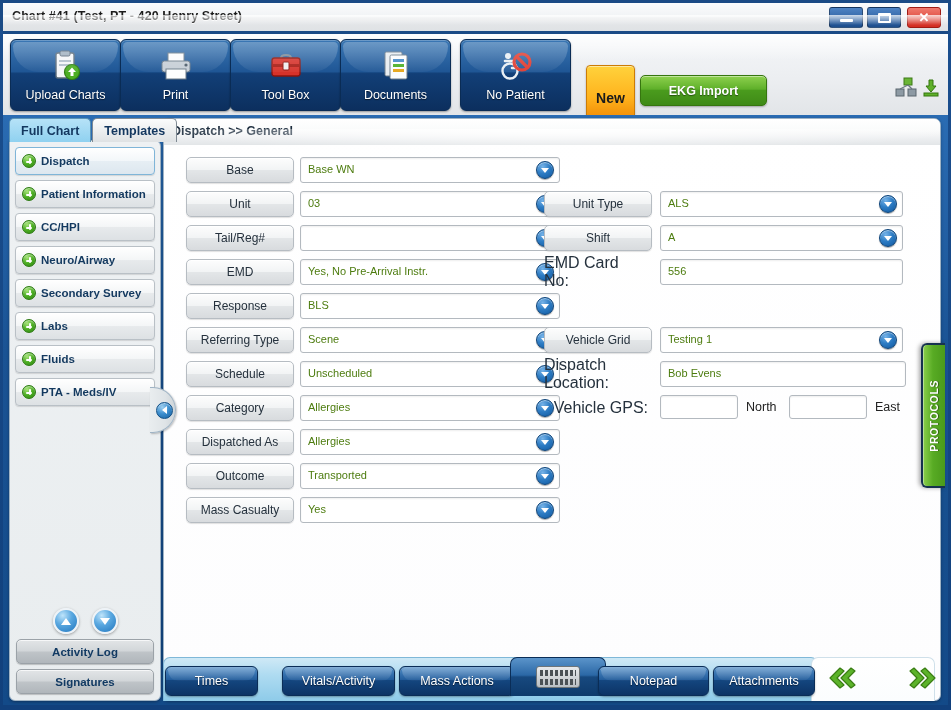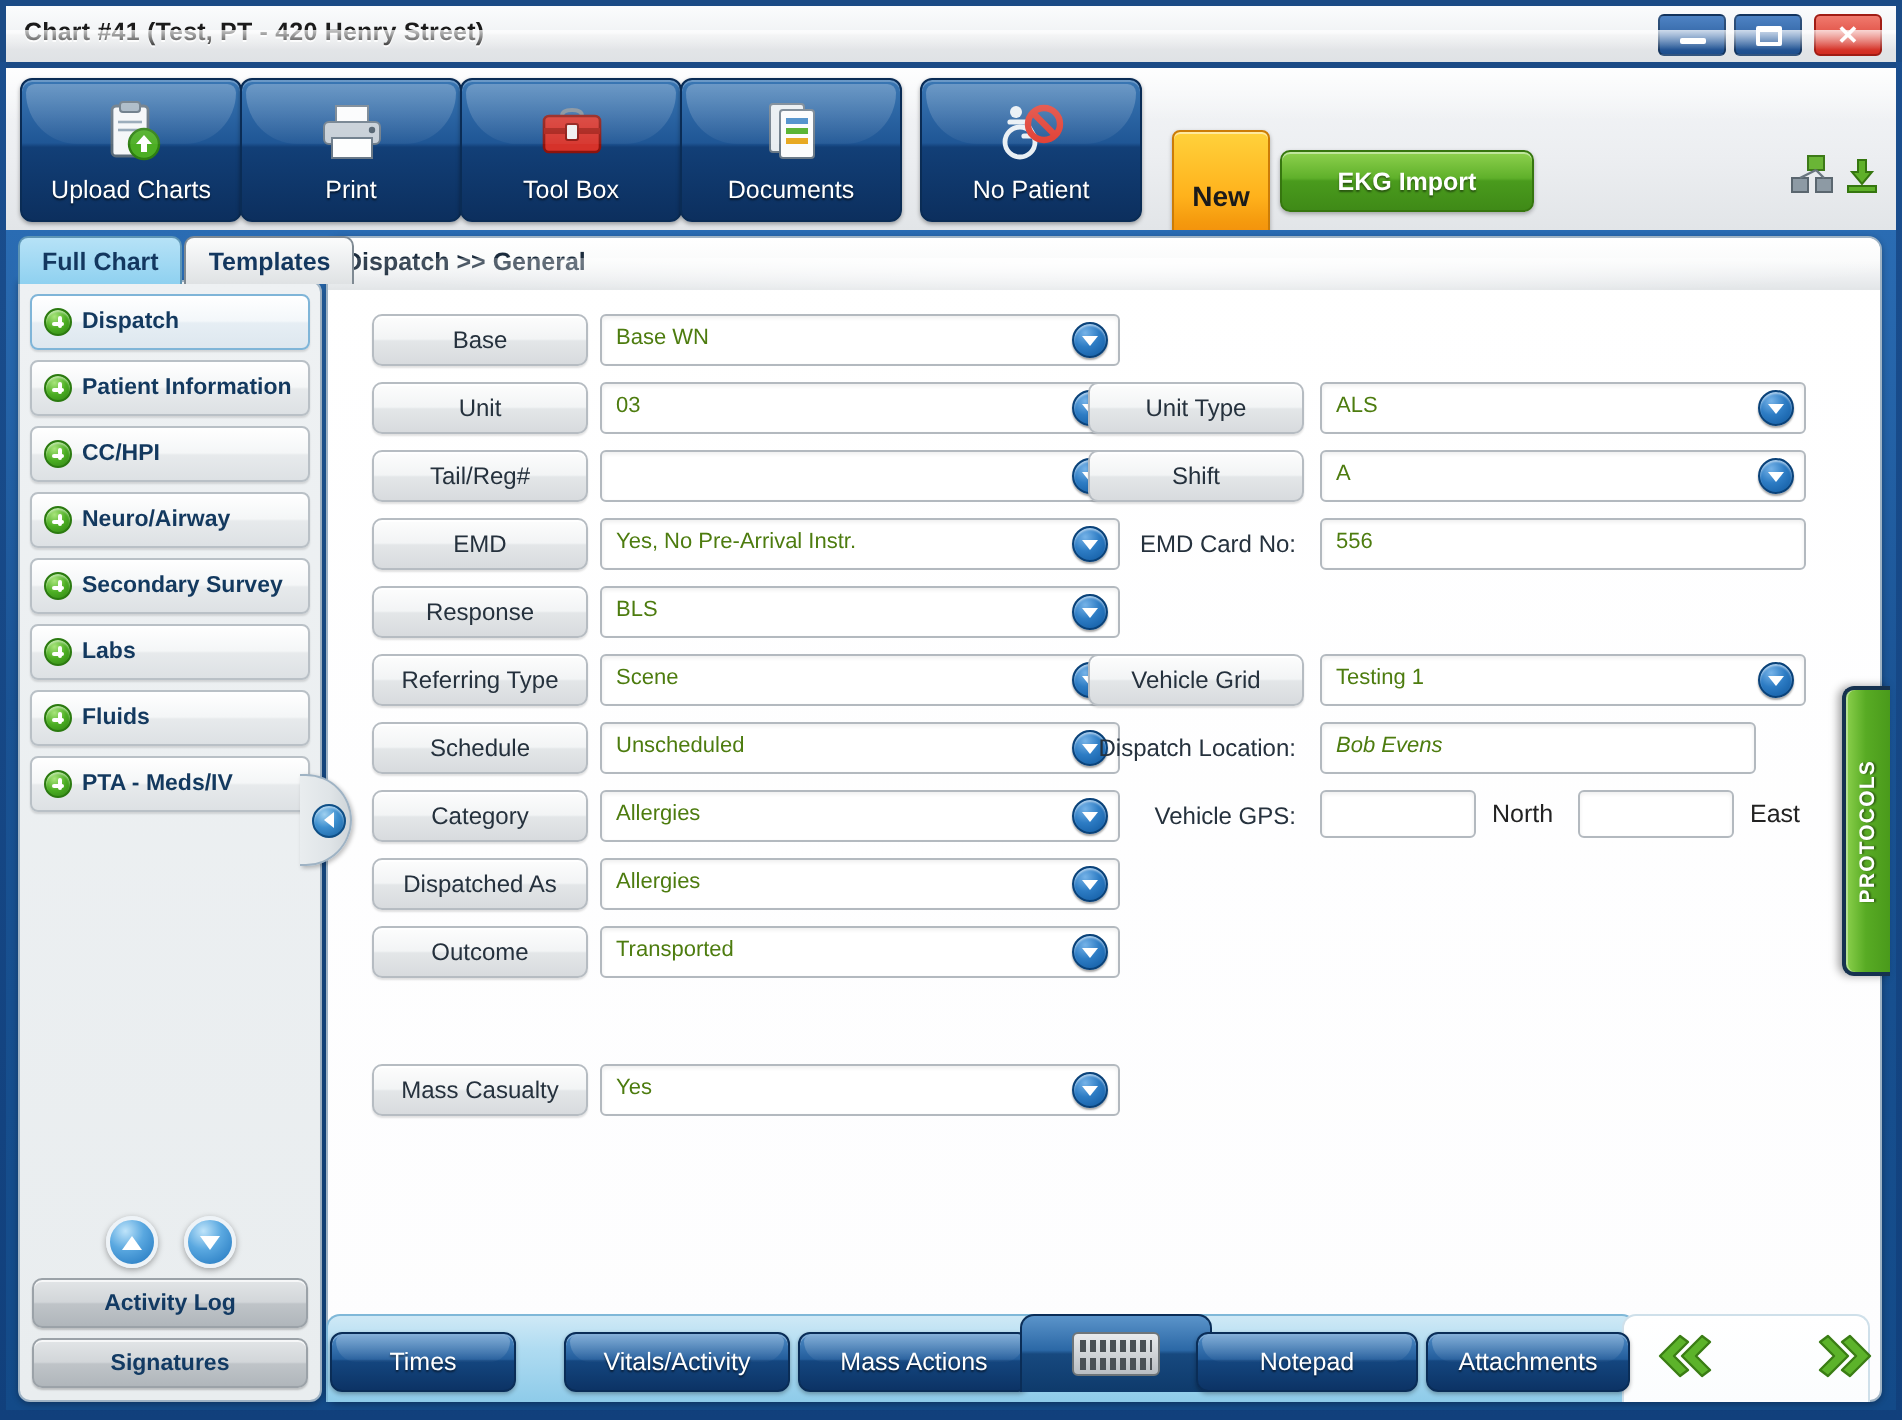--- a/index.html
+++ b/index.html
@@ -255,21 +255,21 @@
     position:absolute; left:0; top:0; width: 108px; height: 26px;
     border-radius: 5px; border: 1px solid #b6bcc2;
     background: linear-gradient(180deg,#fdfdfd 0%, #f2f4f5 48%, #e3e6e8 52%, #d8dbde 100%);
     box-shadow: inset 0 1px 0 #fff, 0 1px 1px rgba(0,0,0,.12);
     display:flex; align-items:center; justify-content:center;
     font-size: 12px; color:#25313d; cursor:pointer;
   }
   .flabel-text {
     position:absolute; left:0; top:0; width: 108px; height: 26px;
     display:flex; align-items:center; justify-content:flex-end;
-    font-size: 12px; color:#25313d; padding-right: 4px;
+    font-size: 16px; color:#25313d; padding-right: 4px;
   }
   .fctl {
     position:absolute; left: 114px; height: 26px;
     background:#fff; border: 1px solid #b3b9bf; border-radius: 3px;
     box-shadow: inset 0 1px 2px rgba(0,0,0,.07);
   }
   .fctl .fval { position:absolute; left: 7px; top: 5px; font-size: 11px; color:#4d7c0f; }
   .fctl.combo { cursor: pointer; }
   .fctl.combo .dd-arrow { right: 5px; width: 18px; height: 18px; }
   .fctl.combo .dd-arrow:after { border-left-width:4.5px; border-right-width:4.5px; border-top-width:5.5px; }
@@ -612,21 +612,21 @@
       </div>
 
       <div class="frow col-left" style="top:344px;">
         <div class="flabel-btn">Outcome</div>
         <div class="fctl combo">
           <span class="fval">Transported</span>
           <span class="dd-arrow"></span>
         </div>
       </div>
 
-      <div class="frow col-left" style="top:378px;margin-top:35px;">
+      <div class="frow col-left" style="top:378px;">
         <div class="flabel-btn">Mass Casualty</div>
         <div class="fctl combo">
           <span class="fval">Yes</span>
           <span class="dd-arrow"></span>
         </div>
       </div>
 
       <div class="frow col-right" style="top:72px;">
         <div class="flabel-btn">Unit Type</div>
         <div class="fctl combo r" style="width:243px;">
@@ -653,21 +653,21 @@
       <div class="frow col-right" style="top:208px;padding-left:29px;">
         <div class="flabel-btn">Vehicle Grid</div>
         <div class="fctl combo r" style="width:243px;">
           <span class="fval">Testing 1</span>
           <span class="dd-arrow"></span>
         </div>
       </div>
 
       <div class="frow col-right" style="top:242px;">
         <div class="flabel-text">Dispatch Location:</div>
-        <div class="fctl r" style="width:218px;font-style:italic;">
+        <div class="fctl r" style="width:246px;">
           <span class="fval">Bob Evens</span>
         </div>
       </div>
 
       <div class="frow col-right" style="top:276px; width:400px;">
         <div class="flabel-text">Vehicle GPS:</div>
         <div class="fctl r" style="width:78px; height:24px;">
           <span class="fval"></span>
         </div>
         <div style="position:absolute; left:202px; top:5px; font-size:12.5px; color:#222;">North</div>

